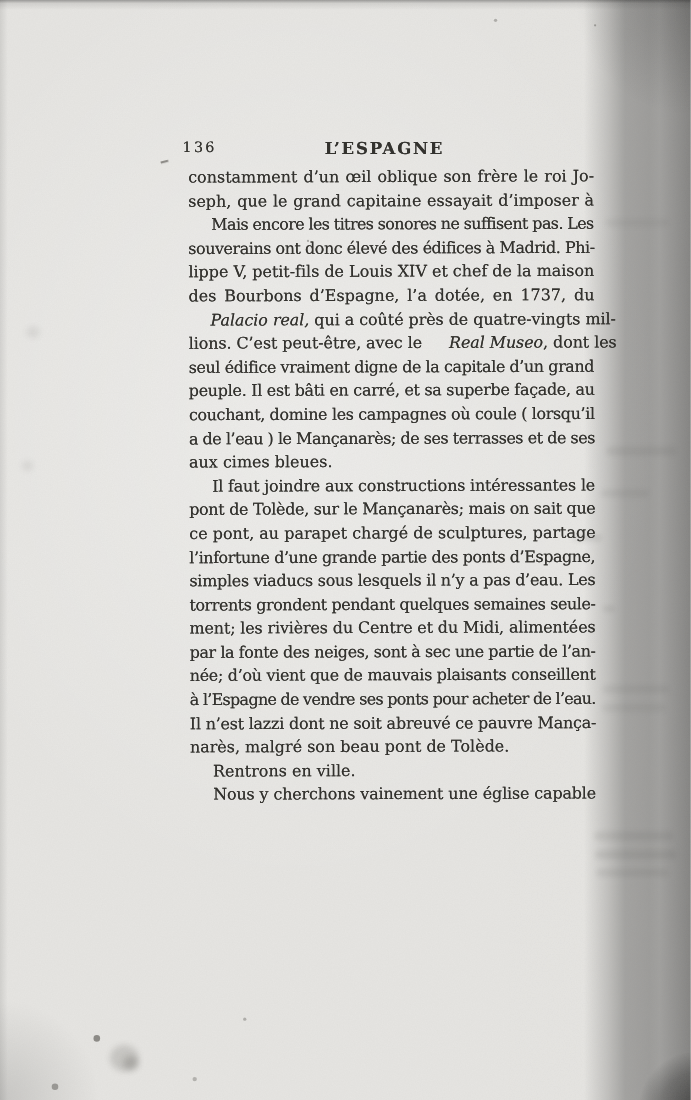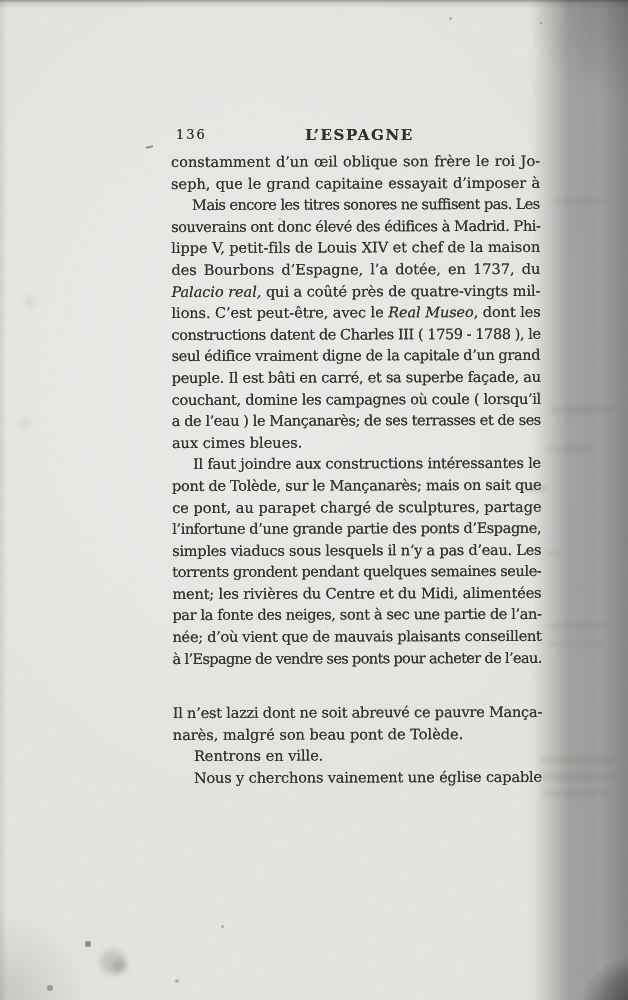--- a/index.html
+++ b/index.html
@@ -25,21 +25,21 @@
         rgba(25,25,25,0) 0%, rgba(25,25,25,0) 84.5%,
         rgba(25,25,25,0.18) 88%, rgba(25,25,25,0.33) 90.5%,
         rgba(25,25,25,0.36) 94%, rgba(25,25,25,0.34) 95.5%,
         rgba(25,25,25,0.48) 100%),
       radial-gradient(ellipse 90% 70% at 42% 38%, rgba(255,255,255,0.30) 0%, rgba(255,255,255,0) 62%),
       #e6e5e2;
   }
   .grain{position:absolute;inset:0;pointer-events:none;opacity:.16;}
   
   .running-head{
-    position:absolute;left:175px;top:125px;width:369px;height:18px;
+    position:absolute;left:165px;top:125px;width:369px;height:18px;
     color:#33322e;
   }
   .page-number{
     position:absolute;left:1px;top:2px;
     font-size:13px;letter-spacing:2px;
     text-shadow:0 0 0.5px rgba(51,50,46,0.8);
   }
   .running-title{
     position:absolute;left:0;right:0;top:1px;text-align:center;
     font-size:15px;font-weight:bold;letter-spacing:1.6px;
@@ -52,21 +52,21 @@
     text-shadow:0 0 0.55px rgba(48,47,43,0.85);
     transform:rotate(-0.18deg);transform-origin:0 0;
   }
   .line{
     white-space:nowrap;height:21.6px;line-height:21.6px;
     text-align:justify;
   }
   .line.just{text-align-last:justify;}
   .line.flush{text-align-last:left;}
   .line.indent{text-indent:21px;}
-  .line i{font-style:italic;}
+  .line i{font-style:italic;margin-left:20px;}
   
   .ghost,.stain{position:absolute;pointer-events:none;}
   .ghost{background:rgba(85,85,82,1);filter:blur(2.2px);border-radius:4px;}
   .stain{border-radius:50%;background:rgba(55,53,48,1);filter:blur(0.7px);}
   .stain.soft{filter:blur(3px);}
   .dash{position:absolute;width:7px;height:2px;background:rgba(70,68,62,.55);
         filter:blur(.4px);transform:rotate(-14deg);pointer-events:none;}
 </style>
 </head>
 <body>
@@ -90,37 +90,36 @@
 
   <main class="text-block">
       <div class="line just">constamment d’un œil oblique son frère le roi Jo-</div>
       <div class="line just">seph, que le grand capitaine essayait d’imposer à</div>
       <div class="line just indent" style="letter-spacing: -0.54px; transform-origin: left center; transform: scaleX(0.997);">Mais encore les titres sonores ne suffisent pas. Les</div>
       <div class="line just" style="letter-spacing: -0.42px;">souverains ont donc élevé des édifices à Madrid. Phi-</div>
       <div class="line just" style="letter-spacing: -0.02px;">lippe V, petit-fils de Louis XIV et chef de la maison</div>
       <div class="line just">des Bourbons d’Espagne, l’a dotée, en 1737, du</div>
       <div class="line just" style="letter-spacing: -0.06px;"><i>Palacio real,</i> qui a coûté près de quatre-vingts mil-</div>
       <div class="line just" style="letter-spacing: -0.08px;">lions. C’est peut-être, avec le <i>Real Museo</i>, dont les</div>
-      <div class="line just" style="letter-spacing: -0.44px;">constructions datent de Charles III ( 1759 - 1788 ), le</div>
       <div class="line just" style="letter-spacing: -0.36px; transform-origin: left center; transform: scaleX(0.997);">seul édifice vraiment digne de la capitale d’un grand</div>
       <div class="line just" style="letter-spacing: -0.28px;">peuple. Il est bâti en carré, et sa superbe façade, au</div>
       <div class="line just" style="letter-spacing: -0.33px;">couchant, domine les campagnes où coule ( lorsqu’il</div>
       <div class="line just" style="letter-spacing: -0.43px;">a de l’eau ) le Mançanarès; de ses terrasses et de ses</div>
       <div class="line flush">aux cimes bleues.</div>
       <div class="line just indent" style="letter-spacing: -0.18px;">Il faut joindre aux constructions intéressantes le</div>
       <div class="line just" style="letter-spacing: -0.29px;">pont de Tolède, sur le Mançanarès; mais on sait que</div>
       <div class="line just">ce pont, au parapet chargé de sculptures, partage</div>
       <div class="line just" style="letter-spacing: -0.4px;">l’infortune d’une grande partie des ponts d’Espagne,</div>
       <div class="line just" style="letter-spacing: -0.25px;">simples viaducs sous lesquels il n’y a pas d’eau. Les</div>
       <div class="line just" style="letter-spacing: -0.4px;">torrents grondent pendant quelques semaines seule-</div>
       <div class="line just" style="letter-spacing: -0.14px;">ment; les rivières du Centre et du Midi, alimentées</div>
       <div class="line just" style="letter-spacing: -0.38px;">par la fonte des neiges, sont à sec une partie de l’an-</div>
       <div class="line just" style="letter-spacing: -0.29px;">née; d’où vient que de mauvais plaisants conseillent</div>
       <div class="line just" style="letter-spacing: -0.65px;">à l’Espagne de vendre ses ponts pour acheter de l’eau.</div>
-      <div class="line just" style="letter-spacing: -0.21px; margin-top: 33px;">Il n’est lazzi dont ne soit abreuvé ce pauvre Mança-</div>
+      <div class="line just" style="letter-spacing: -0.21px;">Il n’est lazzi dont ne soit abreuvé ce pauvre Mança-</div>
       <div class="line flush">narès, malgré son beau pont de Tolède.</div>
       <div class="line flush indent">Rentrons en ville.</div>
       <div class="line just indent" style="letter-spacing: -0.16px;">Nous y cherchons vainement une église capable</div>
     </main>
 
   <div class="ghost" style="left:550px;top:199px;width:58px;height:7px;opacity:.07"></div>
   <div class="ghost" style="left:551px;top:406px;width:64px;height:8px;opacity:.10"></div>
   <div class="ghost" style="left:546px;top:445px;width:44px;height:7px;opacity:.09"></div>
   <div class="ghost" style="left:521px;top:486px;width:26px;height:6px;opacity:.13"></div>
   <div class="ghost" style="left:548px;top:551px;width:11px;height:5px;opacity:.12"></div>

